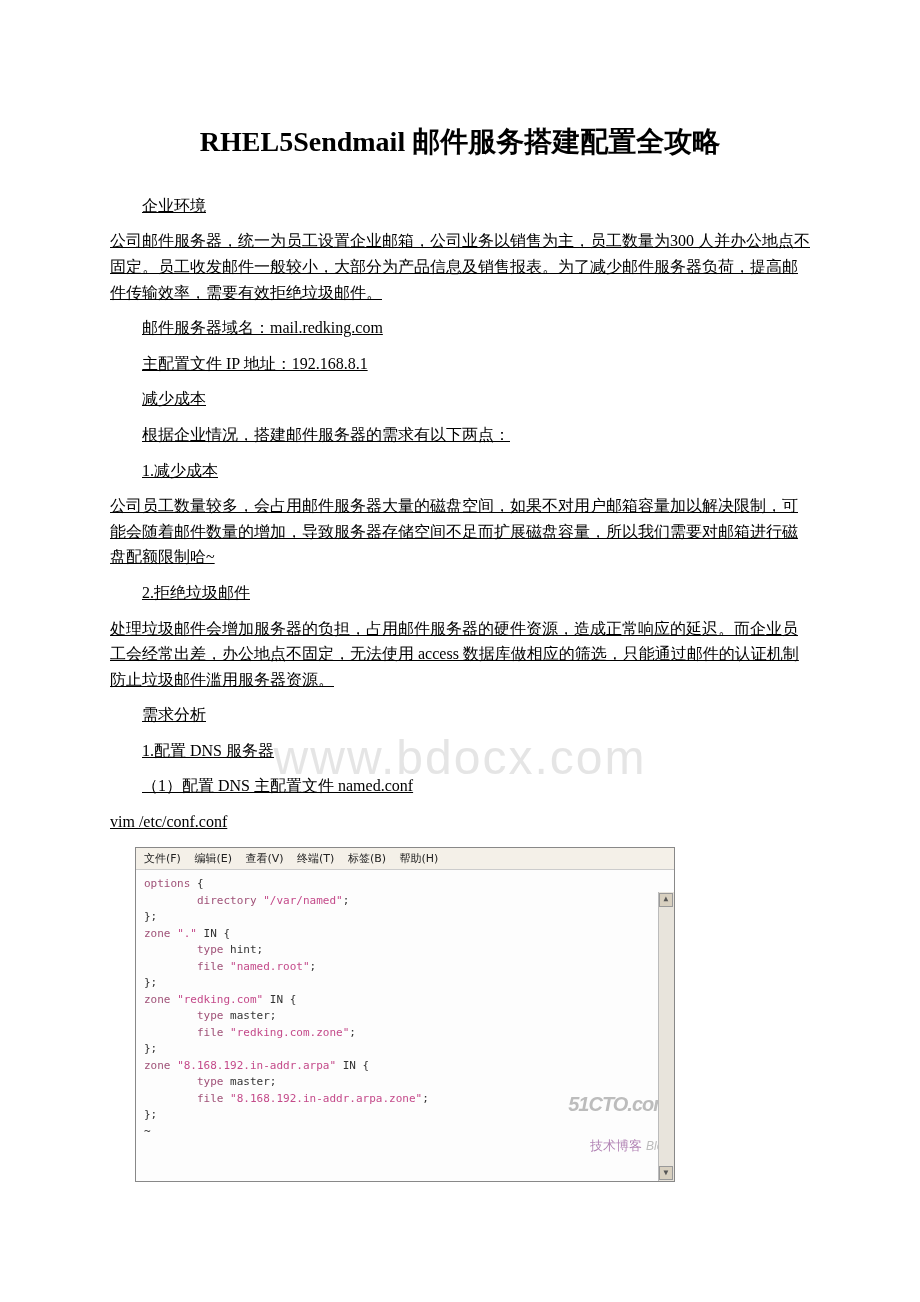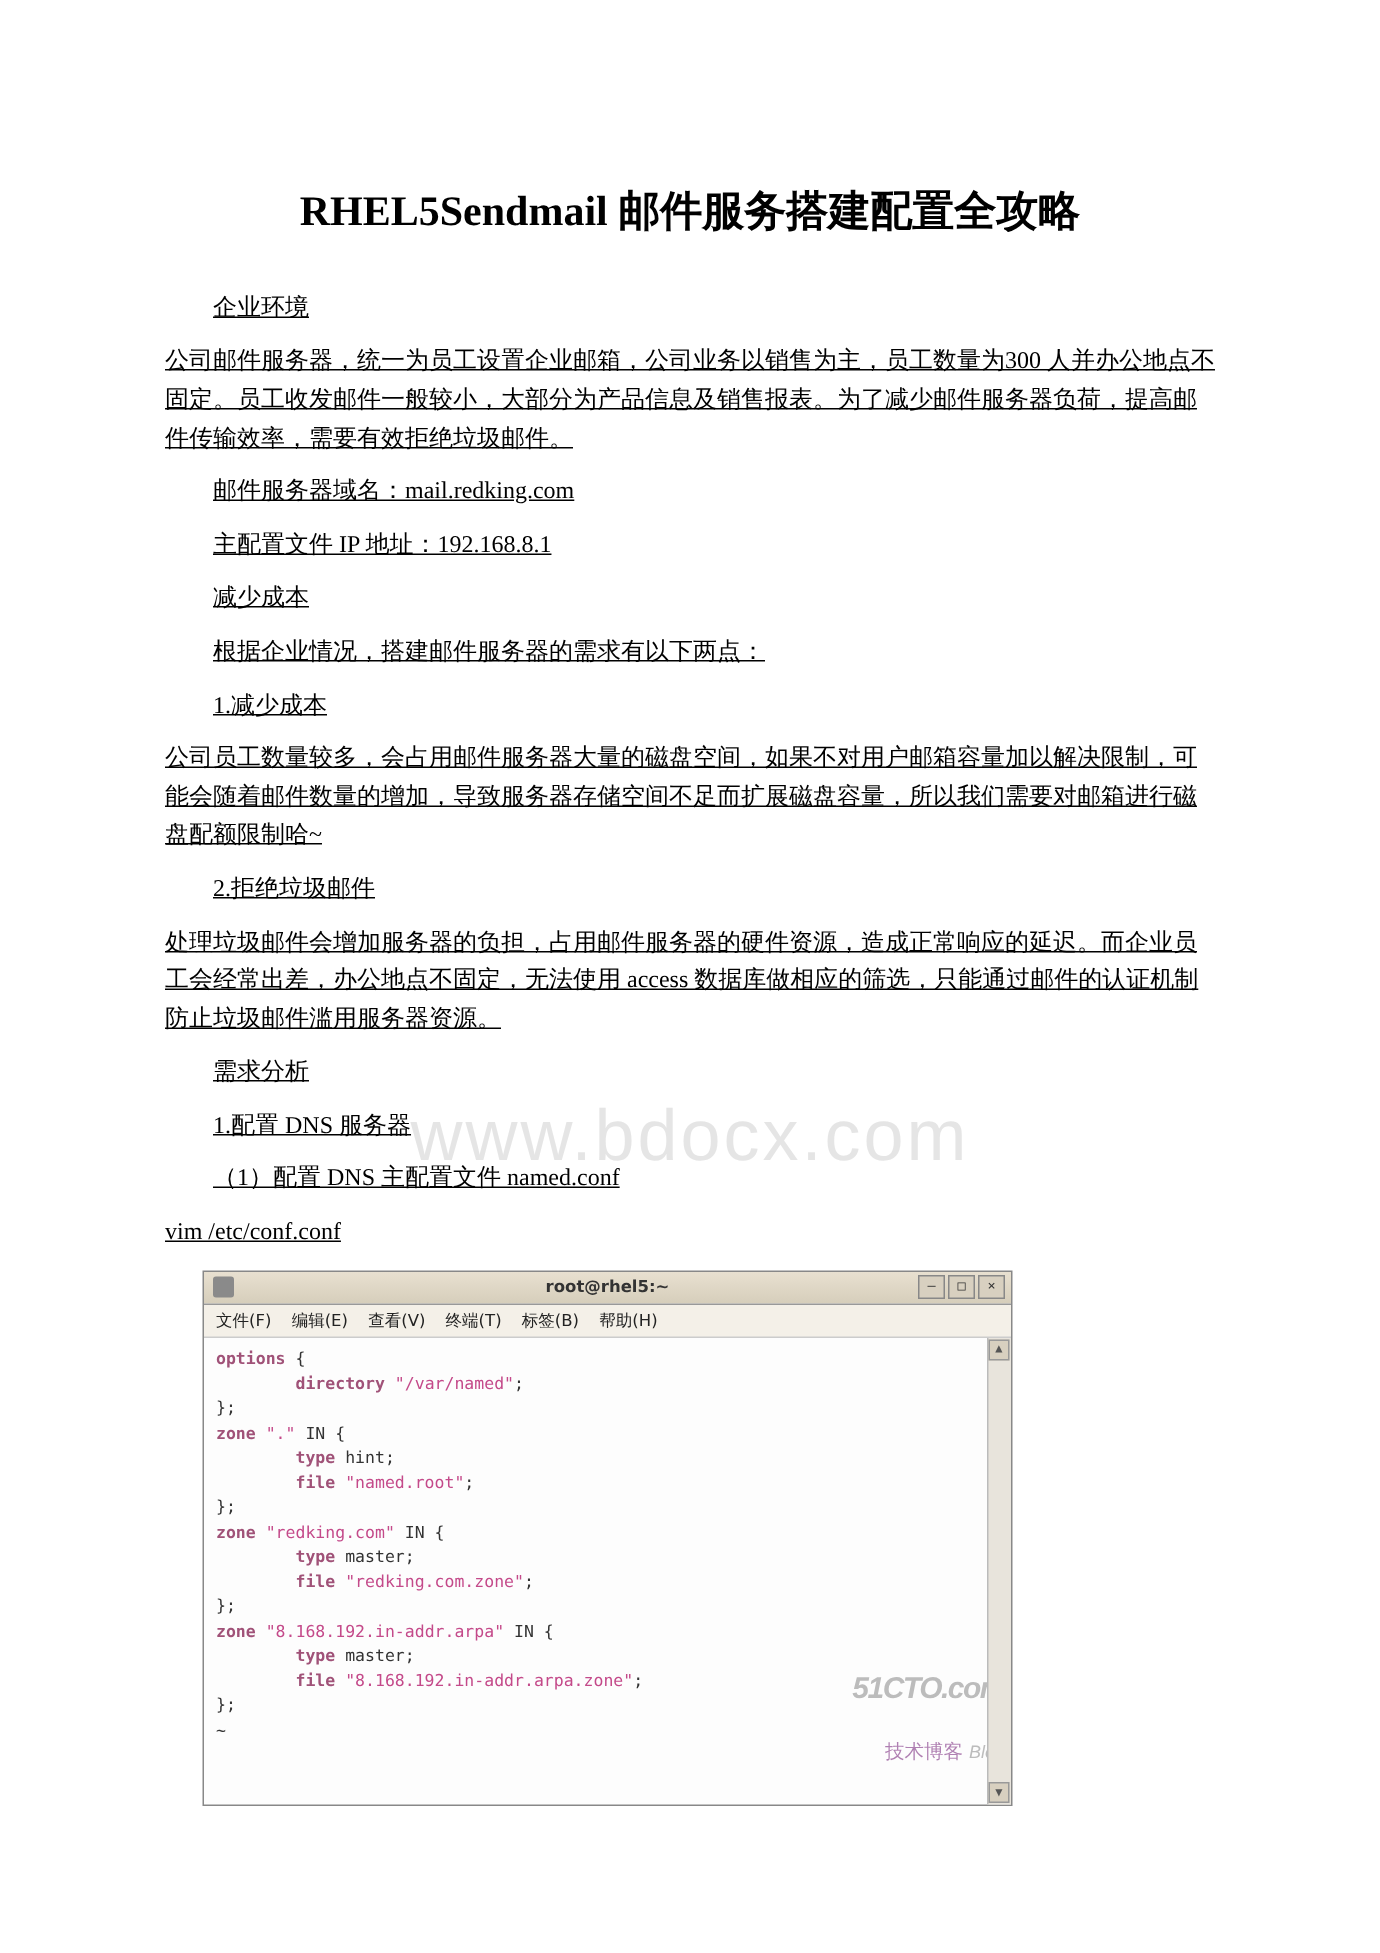--- a/index.html
+++ b/index.html
@@ -104,21 +104,21 @@
   .content {
     padding: 6px 8px 8px 8px;
     font-family: "DejaVu Sans Mono", monospace;
     font-size: 11px;
     line-height: 1.5;
     color: #333;
     white-space: pre;
     position: relative;
     min-height: 220px;
   }
-  .keyword { color: #a05278; font-weight: bold; }
+  .keyword { color: #a05278; }
   .string { color: #c44a8a; }
   .brace { color: #333; }
   .plain { color: #333; }
   .scrollbar {
     position: absolute;
     right: 0;
     top: 44px;
     bottom: 0;
     width: 16px;
     background: #e8e4dc;
@@ -181,29 +181,20 @@
 <p>1.减少成本</p>
 <p class="no-indent">公司员工数量较多，会占用邮件服务器大量的磁盘空间，如果不对用户邮箱容量加以解决限制，可能会随着邮件数量的增加，导致服务器存储空间不足而扩展磁盘容量，所以我们需要对邮箱进行磁盘配额限制哈~</p>
 <p>2.拒绝垃圾邮件</p>
 <p class="no-indent">处理垃圾邮件会增加服务器的负担，占用邮件服务器的硬件资源，造成正常响应的延迟。而企业员工会经常出差，办公地点不固定，无法使用 access 数据库做相应的筛选，只能通过邮件的认证机制防止垃圾邮件滥用服务器资源。</p>
 <p>需求分析</p>
 <p>1.配置 DNS 服务器</p>
 <p>（1）配置 DNS 主配置文件 named.conf</p>
 <p class="no-indent">vim /etc/conf.conf</p>
 
 <div class="terminal">
-  <div class="titlebar">
-    <div class="titlebar-icon"></div>
-    <div class="titlebar-title">root@rhel5:~</div>
-    <div class="titlebar-buttons">
-      <div class="titlebar-btn">–</div>
-      <div class="titlebar-btn">□</div>
-      <div class="titlebar-btn">×</div>
-    </div>
-  </div>
   <div class="menubar">
     <span>文件(F)</span>
     <span>编辑(E)</span>
     <span>查看(V)</span>
     <span>终端(T)</span>
     <span>标签(B)</span>
     <span>帮助(H)</span>
   </div>
   <div class="content"><span class="keyword">options</span><span class="brace"> {</span>
 <span class="keyword">        directory </span><span class="string">"/var/named"</span><span class="plain">;</span>

